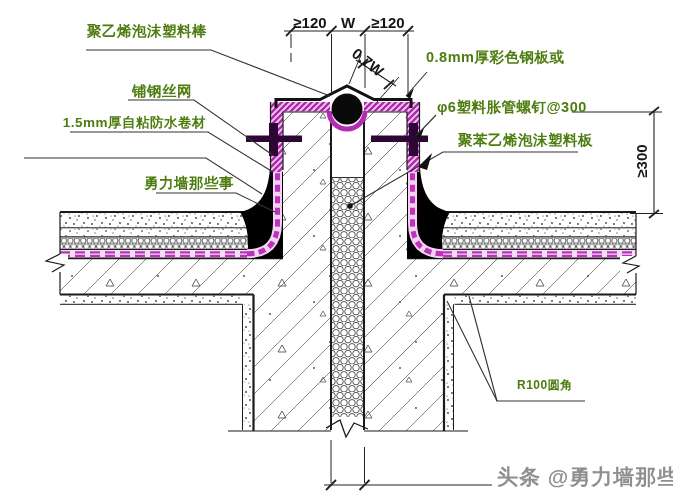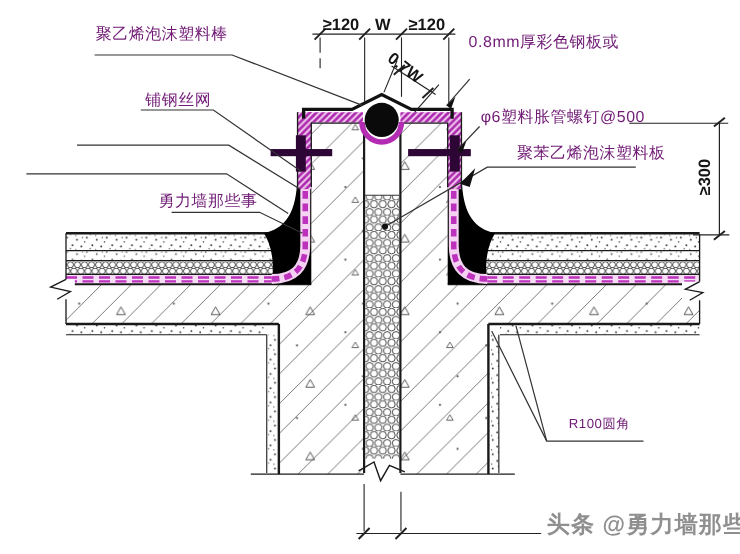--- a/index.html
+++ b/index.html
@@ -2,21 +2,21 @@
 <html><head>
 <meta charset="utf-8">
 <style>
   html,body{margin:0;padding:0;background:#ffffff;}
   #stage{
     position:relative;width:673px;height:504px;background:#ffffff;overflow:hidden;
     font-family:"Liberation Sans","DejaVu Sans",sans-serif;color:#111;
   }
   #drawing{position:absolute;left:0;top:0;}
   .lbl{
-    position:absolute;font-weight:normal;white-space:nowrap;color:#701a75;
+    position:absolute;font-weight:bold;white-space:nowrap;color:#4d7c0f;
     letter-spacing:0.5px;line-height:1;
   }
   .lbl.fs14{font-size:13.5px;}
   .lbl.fs15{font-size:14.5px;}
   .lbl.fs16{font-size:12px;}
   .dim{
     position:absolute;font-weight:bold;white-space:nowrap;color:#151515;
     font-size:15px;line-height:1;transform:translateX(-50%);
   }
   .dim.rot38{transform:translate(-50%,-50%) rotate(38deg);}
@@ -250,25 +250,26 @@
     <g fill="#111">
       <polygon points="406,96 414,88 410,99"></polygon>
       <polygon points="416,136 424,128 420,139"></polygon>
       <polygon points="418,167 432,153 427,170"></polygon>
       <circle cx="350" cy="206" r="2.8"></circle>
     </g>
   </svg>
 
   <div class="lbl fs15" style="right:466px;top:24px">聚乙烯泡沫塑料棒</div>
   <div class="lbl fs15" style="right:481px;top:84px">铺钢丝网</div>
+  <div class="lbl fs14" style="right:467px;top:116px">1.5mm厚自粘防水卷材</div>
   <div class="lbl fs15" style="right:439px;top:176px">勇力墙那些事</div>
 
-  <div class="lbl fs15" style="left:426px;top:32px">0.8mm厚彩色钢板或</div>
-  <div class="lbl fs15" style="left:437px;top:100px">φ6塑料胀管螺钉@500</div>
-  <div class="lbl fs15" style="left:470px;top:133px">聚苯乙烯泡沫塑料板</div>
+  <div class="lbl fs15" style="left:426px;top:50px">0.8mm厚彩色钢板或</div>
+  <div class="lbl fs15" style="left:437px;top:100px">φ6塑料胀管螺钉@300</div>
+  <div class="lbl fs15" style="left:458px;top:133px">聚苯乙烯泡沫塑料板</div>
   <div class="lbl fs16" style="left:517px;top:379px">R100圆角</div>
 
   <div class="dim" style="left:310px;top:15px">≥120</div>
   <div class="dim" style="left:348px;top:15px">W</div>
   <div class="dim" style="left:388px;top:15px">≥120</div>
   <div class="dim rot38" style="left:368px;top:62px">0.7W</div>
   <div class="dim rot270" style="left:641px;top:161px">≥300</div>
 
   <div id="watermark">头条 @勇力墙那些事</div>
 </div>

